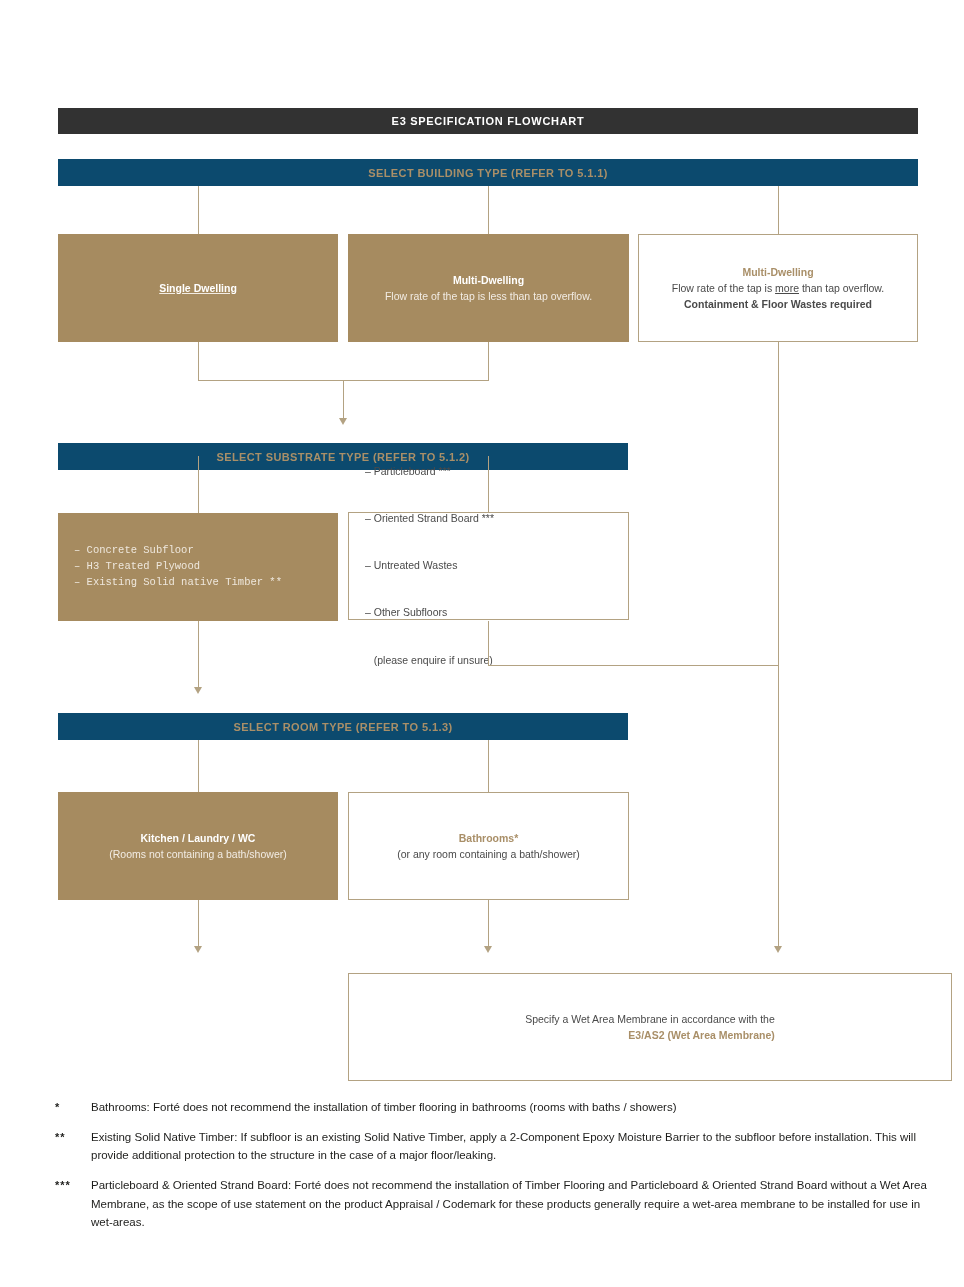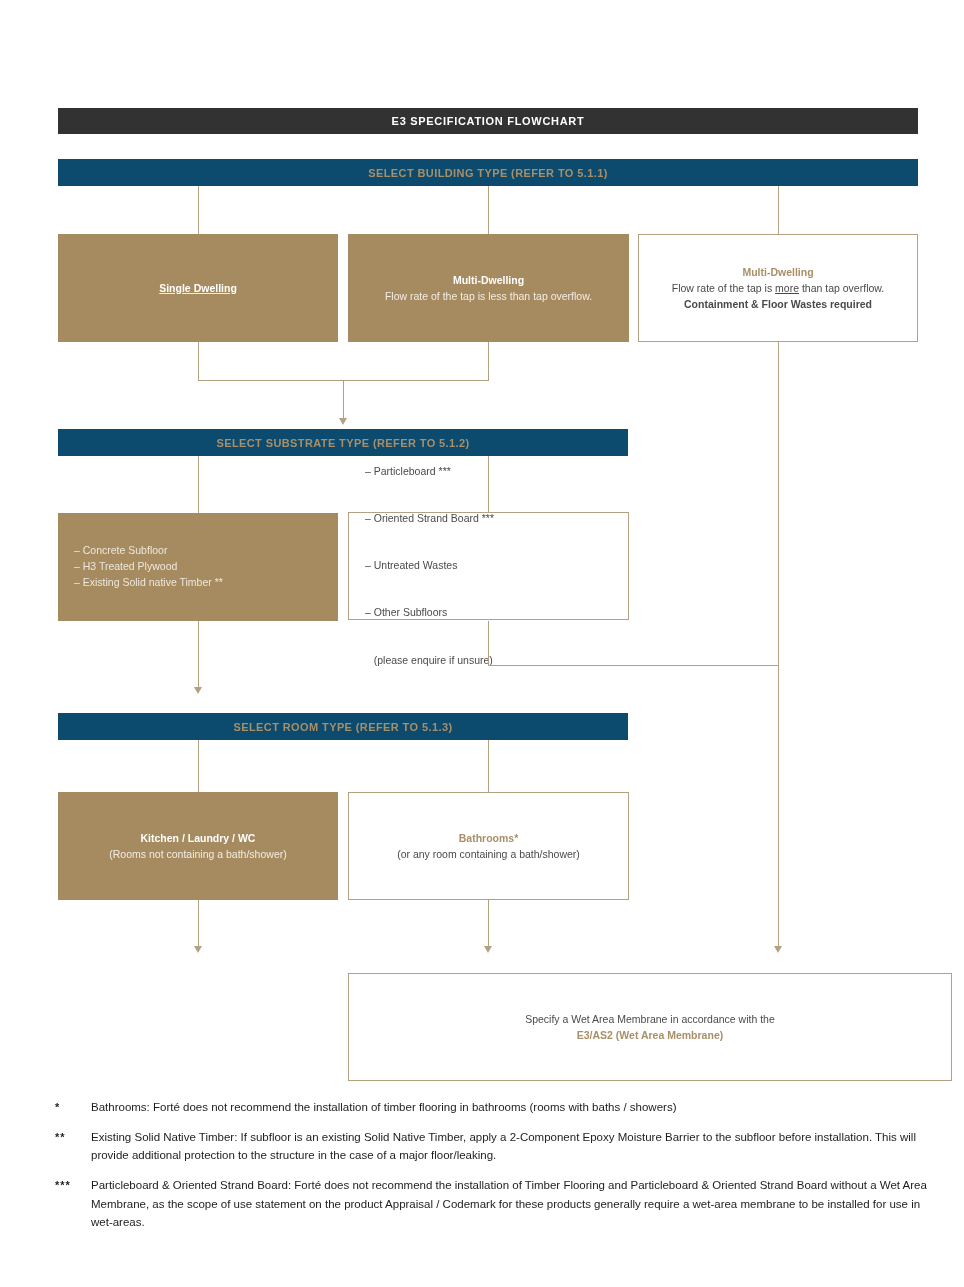--- a/index.html
+++ b/index.html
@@ -32,21 +32,21 @@
     text-align:center;font-size:10.5px;line-height:1.55;
   }
   .box.filled{background:#a68b60;color:#f2ece4;border:none;}
   .box.filled b{color:#ffffff;}
   .box.outline{background:#ffffff;border:1px solid #b3a282;color:#4a4a4a;}
   .box .hl{color:#a98f68;font-weight:bold;}
   .box b{font-weight:bold;}
   .box .inner{padding:0 14px;}
   .box.listbox{align-items:center;justify-content:flex-start;text-align:left;}
   .box.listbox .inner{padding:0 0 0 16px;line-height:1.5;}
-  .box.filled.listbox{color:#eee7dc;}
+  .box.filled.listbox{color:#eee7dc;font-family:Liberation Mono, monospace;}
   .u{text-decoration:underline;}
 
   
   .vline{position:absolute;width:1px;background:#b3a282;}
   .hline{position:absolute;height:1px;background:#b3a282;}
   .arrow{position:absolute;width:0;height:0;
     border-left:4px solid transparent;border-right:4px solid transparent;
     border-top:7px solid #b3a282;}
 
   
@@ -92,21 +92,21 @@
 
   <div class="vline" style="left:198px;top:342px;height:38px;"></div>
   <div class="vline" style="left:488px;top:342px;height:38px;"></div>
   <div class="hline" style="left:198px;top:380px;width:291px;"></div>
   <div class="vline" style="left:343px;top:380px;height:40px;"></div>
   <div class="arrow" style="left:339px;top:418px;"></div>
 
   <div class="vline" style="left:778px;top:342px;height:606px;"></div>
   <div class="arrow" style="left:774px;top:946px;"></div>
 
-  <div class="secbar" style="left:58px;top:429px;width:570px;">SELECT SUBSTRATE TYPE (REFER TO 5.1.2)</div>
+  <div class="secbar" style="left:58px;top:443px;width:570px;">SELECT SUBSTRATE TYPE (REFER TO 5.1.2)</div>
 
   <div class="vline" style="left:198px;top:456px;height:57px;"></div>
   <div class="vline" style="left:488px;top:456px;height:57px;"></div>
 
   <div class="box filled listbox" style="left:58px;top:513px;width:280px;height:108px;">
     <div class="inner">
       <div>– Concrete Subfloor</div>
       <div>– H3 Treated Plywood</div>
       <div>– Existing Solid native Timber **</div>
     </div>
@@ -147,21 +147,21 @@
     </div>
   </div>
 
   <div class="vline" style="left:198px;top:900px;height:48px;"></div>
   <div class="arrow" style="left:194px;top:946px;"></div>
 
   <div class="vline" style="left:488px;top:900px;height:48px;"></div>
   <div class="arrow" style="left:484px;top:946px;"></div>
 
 
-  <div class="box outline" style="left:348px;top:973px;width:604px;height:108px;">
+  <div class="box outline" style="left:348px;top:973px;width:604px;height:108px;text-align:right;">
     <div class="inner">
       <span>Specify a Wet Area Membrane in accordance with the</span><br>
       <span class="hl">E3/AS2 (Wet Area Membrane)</span>
     </div>
   </div>
 
   <div class="notes">
     <div class="note">
       <div class="mark">*</div>
       <div class="txt">Bathrooms: Forté does not recommend the installation of timber flooring in bathrooms (rooms with baths / showers)</div>

